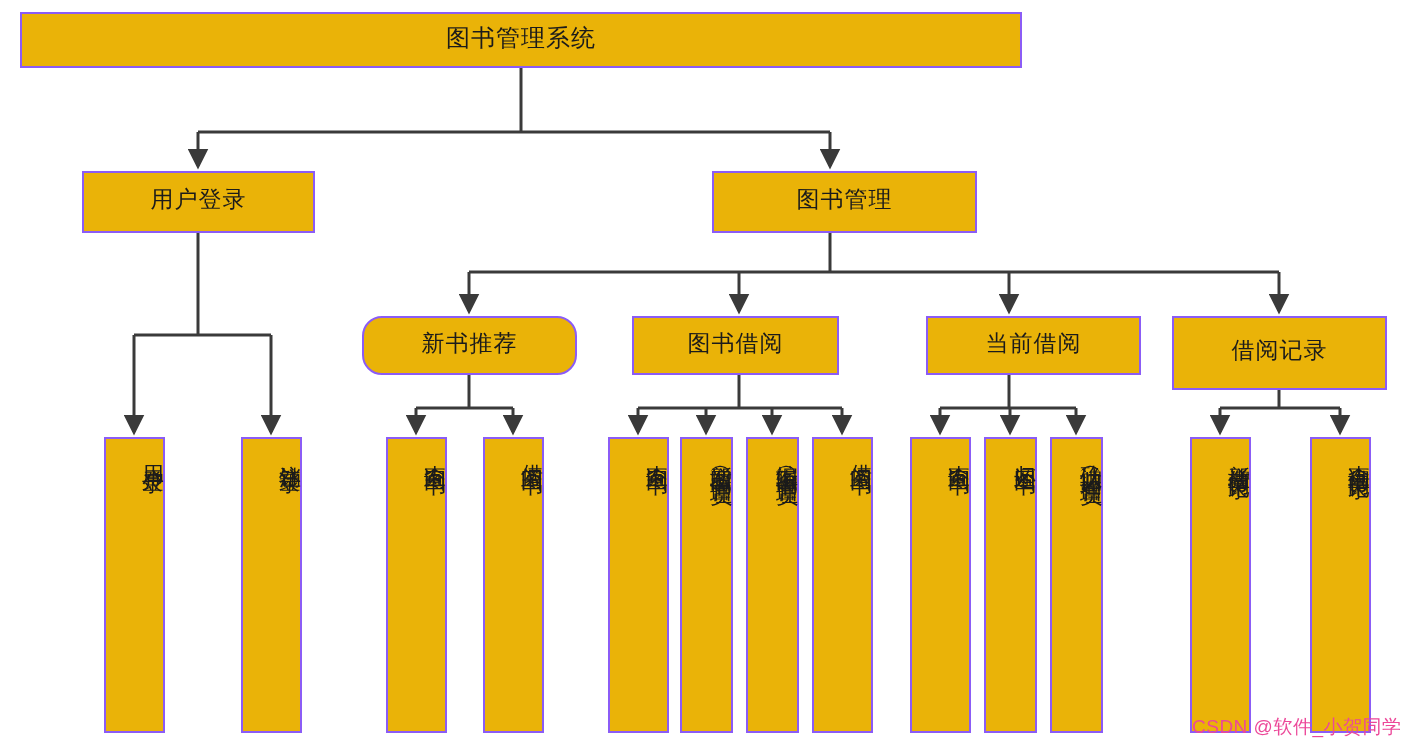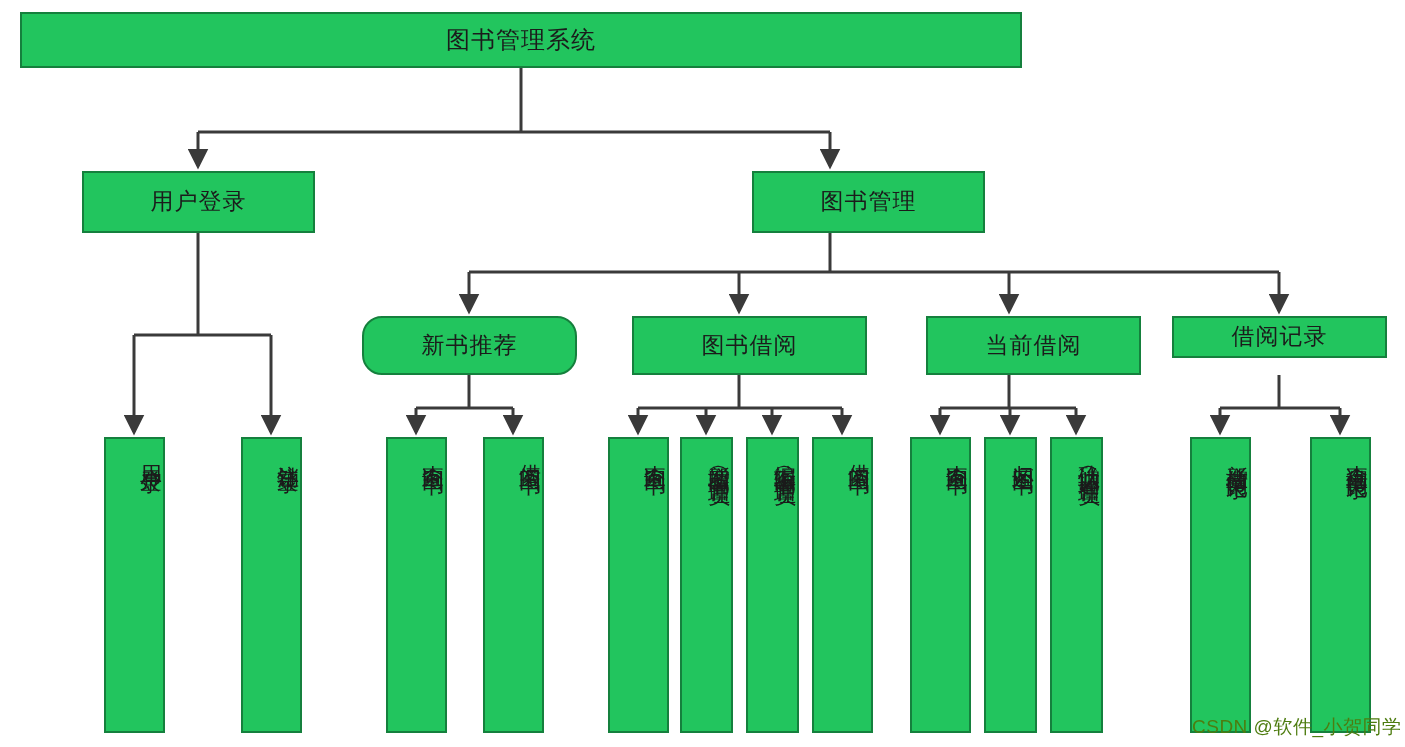--- a/index.html
+++ b/index.html
@@ -23,26 +23,27 @@
     position: absolute;
     left: 0;
     top: 0;
     width: 1405px;
     height: 747px;
     pointer-events: none;
   }
   .node {
     position: absolute;
     box-sizing: border-box;
-    border: 2px solid #15803d;
-    background: #22c55e;
+    border: 2px solid #8b5cf6;
+    background: #eab308;
     display: flex;
     align-items: center;
     justify-content: center;
     color: #1b1b1b;
+    font-family: Liberation Mono, monospace;
   }
   .node-h {
     font-size: 23px;
     letter-spacing: 1px;
     line-height: 1.1;
   }
   .node-root {
     font-size: 24px;
   }
   .node-leaf {
@@ -58,21 +59,21 @@
   .node-leaf .vtext {
     writing-mode: vertical-rl;
     text-orientation: upright;
     display: block;
     white-space: nowrap;
     letter-spacing: 3px;
   }
   .watermark {
     position: absolute;
     font-size: 19px;
-    color: #4d7c0f;
+    color: #ec4899;
     white-space: nowrap;
     letter-spacing: 0.5px;
   }
 </style>
 </head>
 <body>
 
 <div id="canvas">
 
   <svg id="edges" viewBox="0 0 1405 747" width="1405" height="747" xmlns="http://www.w3.org/2000/svg">
@@ -137,26 +138,26 @@
       <path d="M 1279 375 L 1279 408"></path>
       <path d="M 1220 408 L 1340 408"></path>
       <path d="M 1220 408 L 1220 432" marker-end="url(#arrow)"></path>
       <path d="M 1340 408 L 1340 432" marker-end="url(#arrow)"></path>
     </g>
   </svg>
 
   <div class="node node-h node-root" id="node-root" style="left: 20px; top: 12px; width: 1002px; height: 56px;">图书管理系统</div>
 
   <div class="node node-h" id="node-l2-0" style="left: 82px; top: 171px; width: 233px; height: 62px;">用户登录</div>
-  <div class="node node-h" id="node-l2-1" style="left: 752px; top: 171px; width: 233px; height: 62px;">图书管理</div>
+  <div class="node node-h" id="node-l2-1" style="left: 712px; top: 171px; width: 265px; height: 62px;">图书管理</div>
 
   <div class="node node-h" id="node-l3-0" style="left: 362px; top: 316px; width: 215px; height: 59px; border-radius: 20px;">新书推荐</div>
-  <div class="node node-h" id="node-l3-1" style="left: 632px; top: 316px; width: 235px; height: 59px;">图书借阅</div>
+  <div class="node node-h" id="node-l3-1" style="left: 632px; top: 316px; width: 207px; height: 59px;">图书借阅</div>
   <div class="node node-h" id="node-l3-2" style="left: 902px; top: 316px; width: 215px; height: 59px; margin-left: 24px;">当前借阅</div>
-  <div class="node node-h" id="node-l3-3" style="left: 1172px; top: 316px; width: 215px; height: 42px;">借阅记录</div>
+  <div class="node node-h" id="node-l3-3" style="left: 1172px; top: 316px; width: 215px; height: 74px;">借阅记录</div>
 
   <div class="node node-leaf" id="node-leaf-0" style="left: 104px; top: 437px; width: 61px; height: 296px;">
     <span class="vtext">用户登录</span>
   </div>
   <div class="node node-leaf" id="node-leaf-1" style="left: 241px; top: 437px; width: 61px; height: 296px;">
     <span class="vtext">注销登录</span>
   </div>
   <div class="node node-leaf" id="node-leaf-2" style="left: 386px; top: 437px; width: 61px; height: 296px;">
     <span class="vtext">查询图书</span>
   </div>

